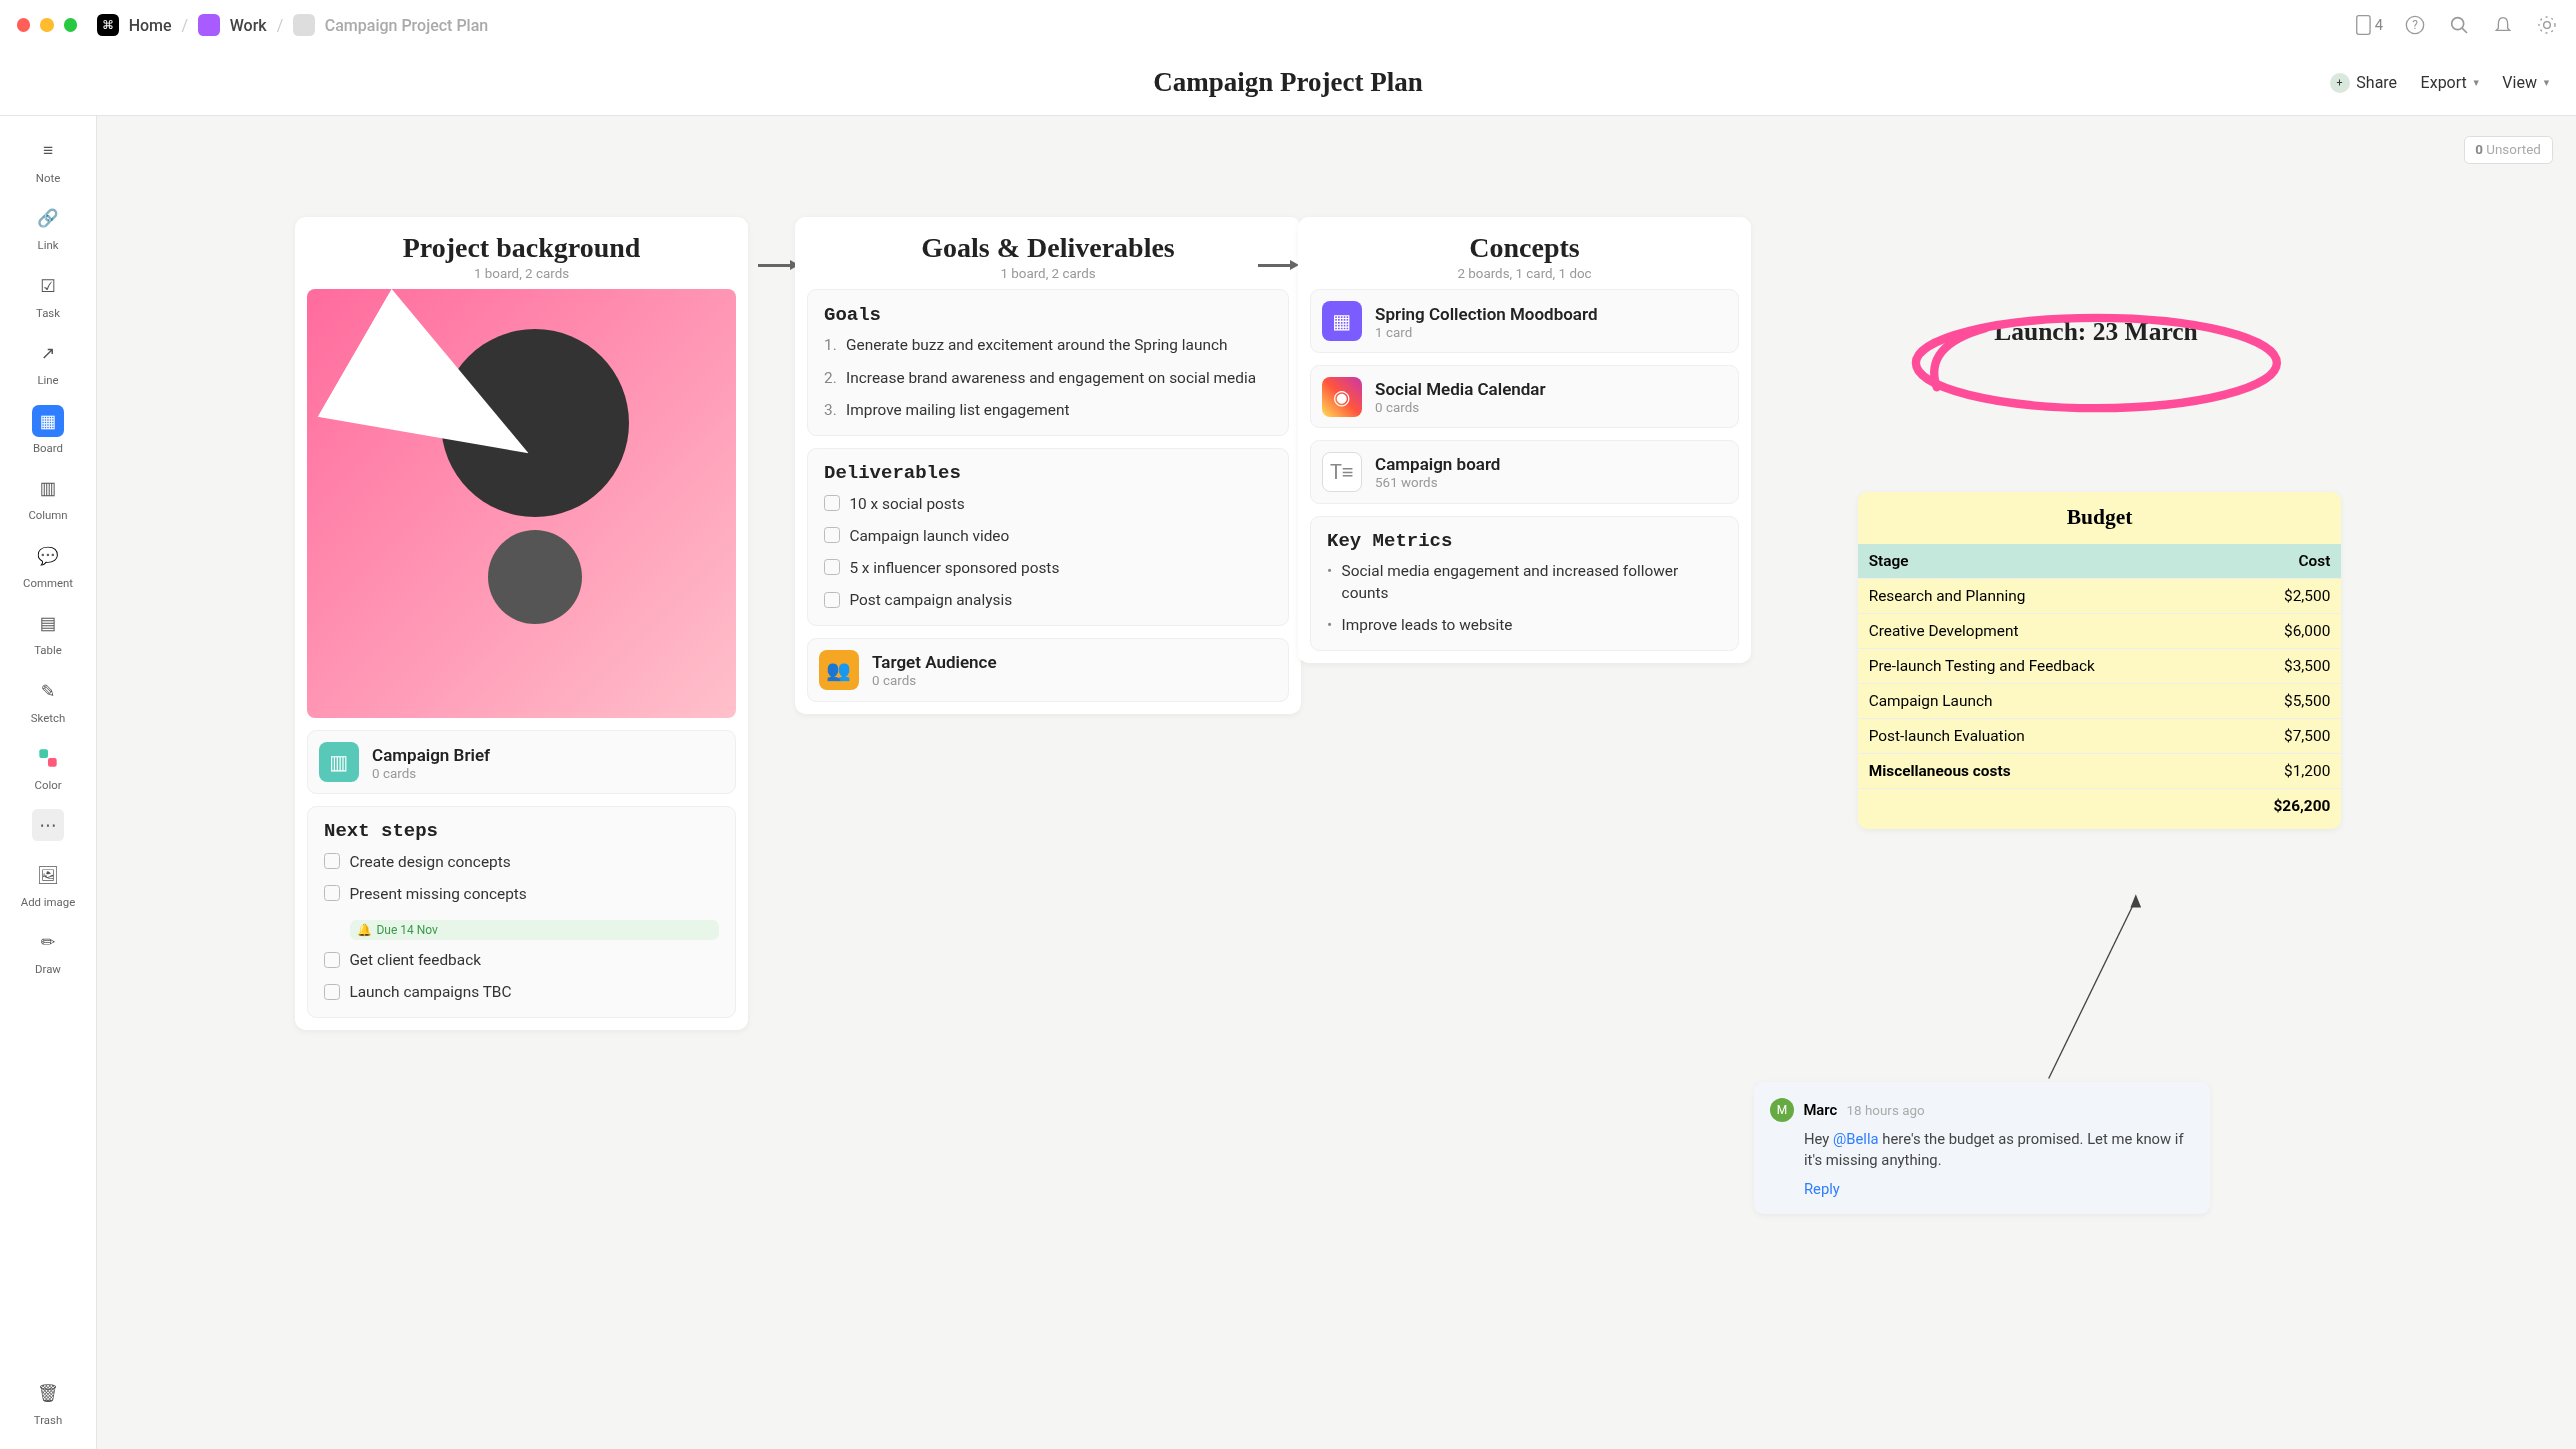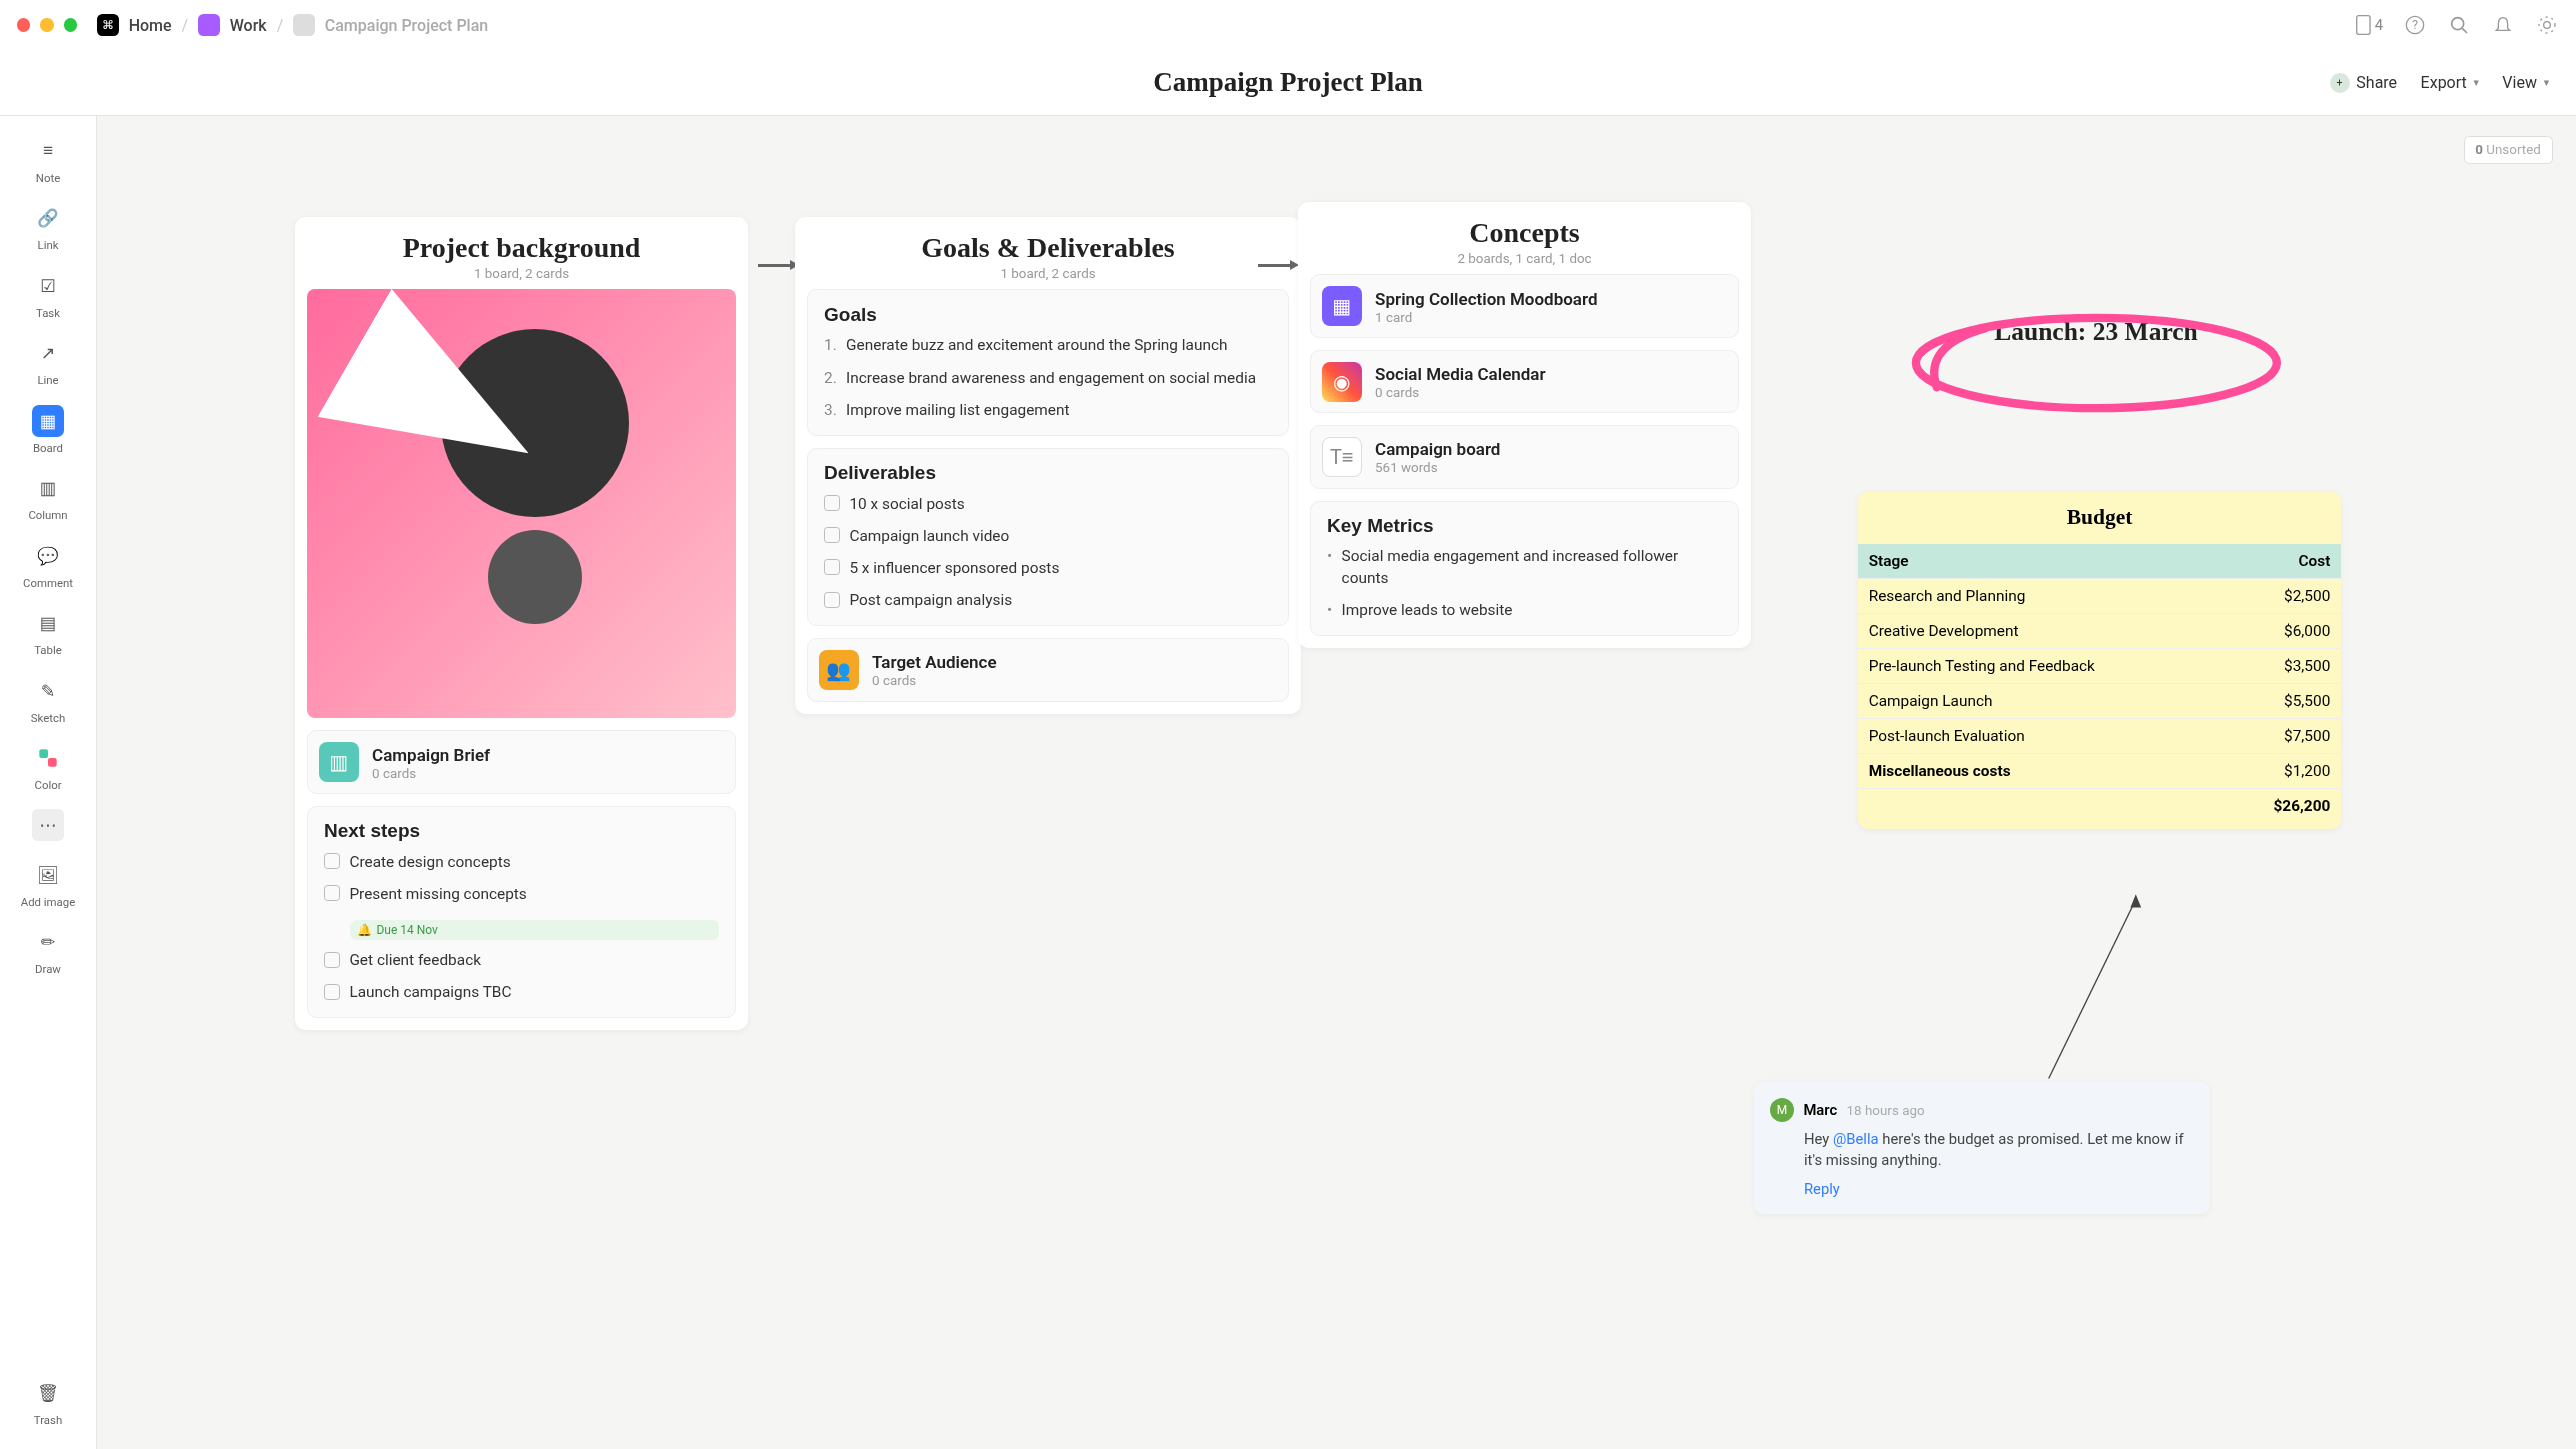--- a/index.html
+++ b/index.html
@@ -47,21 +47,21 @@
 .unsorted-badge { position: absolute; top: 20px; right: 23.5px; border: 0.7px solid #ddd; border-radius: 5.4px; padding: 5.4px 10.7px; font-size: 13.4px; color: #aaa; background: #fff;}
 .unsorted-badge b { color: #888; }
 
 .board { position: absolute; background: #fff; border-radius: 10.7px; box-shadow: 0 1.3px 6.7px rgba(0,0,0,0.05); }
 .board-header { text-align: center; padding: 14.8px 13.4px 8px; }
 .board-title { font-family: Georgia, serif; font-weight: 700; font-size: 28px; color: #222; }
 .board-sub { font-size: 13.4px; color: #999; margin-top: 2.7px; }
 .board-body { padding: 0 12px 12px; display: flex; flex-direction: column; gap: 12px; }
 
 .card { background: #fafafa; border: 0.7px solid #eee; border-radius: 9.4px; padding: 13.4px 16px; }
-.card-title { font-family: Liberation Sans, sans-serif; font-weight: 700; font-size: 19px; color: #222; margin-bottom: 9.4px; }
+.card-title { font-family: Liberation Mono, monospace; font-weight: 700; font-size: 19px; color: #222; margin-bottom: 9.4px; }
 .card-list { list-style: none; display: flex; flex-direction: column; gap: 10.7px; }
 .card-list li { display: flex; gap: 9.4px; font-size: 15.4px; color: #333; line-height: 1.4; }
 .num { color: #888; flex-shrink: 0; }
 .checkbox { width: 16px; height: 16px; border: 1.3px solid #bbb; border-radius: 3.4px; flex-shrink: 0; margin-top: 1.3px; }
 .due-pill { display: inline-flex; align-items: center; gap: 4px; background: #e8f5e9; color: #3a9a4a; font-size: 12px; padding: 2.7px 8px; border-radius: 6.7px; margin-left: 25.5px; margin-top: 4px;}
 
 .item-row { display: flex; align-items: center; gap: 13.4px; background: #fafafa; border: 0.7px solid #eee; border-radius: 9.4px; padding: 10.7px; }
 .item-icon { width: 40px; height: 40px; border-radius: 8px; display: flex; align-items: center; justify-content: center; font-size: 20px; color: #fff; flex-shrink:0; }
 .item-text { display: flex; flex-direction: column; }
 .item-title { font-size: 17px; font-weight: 600; color: #222; line-height: 1.3; }
@@ -343,21 +343,21 @@
           <div class="item-text">
               <div class="item-title">Target Audience</div>
               <div class="item-sub">0 cards</div>
             </div>
         </div>
       </div>
     </div>
 
     <div class="arrow" style="left:1161px; top:148px;"></div>
 
-    <div class="board" style="left:1201px; top:86px; width:453px;">
+    <div class="board" style="left:1201px; top:101px; width:453px;">
       <div class="board-header">
         <div class="board-title">Concepts</div>
         <div class="board-sub">2 boards, 1 card, 1 doc</div>
       </div>
       <div class="board-body">
         <div class="item-row">
           <div class="item-icon purple">▦</div>
           <div class="item-text">
               <div class="item-title">Spring Collection Moodboard</div>
               <div class="item-sub">1 card</div>

